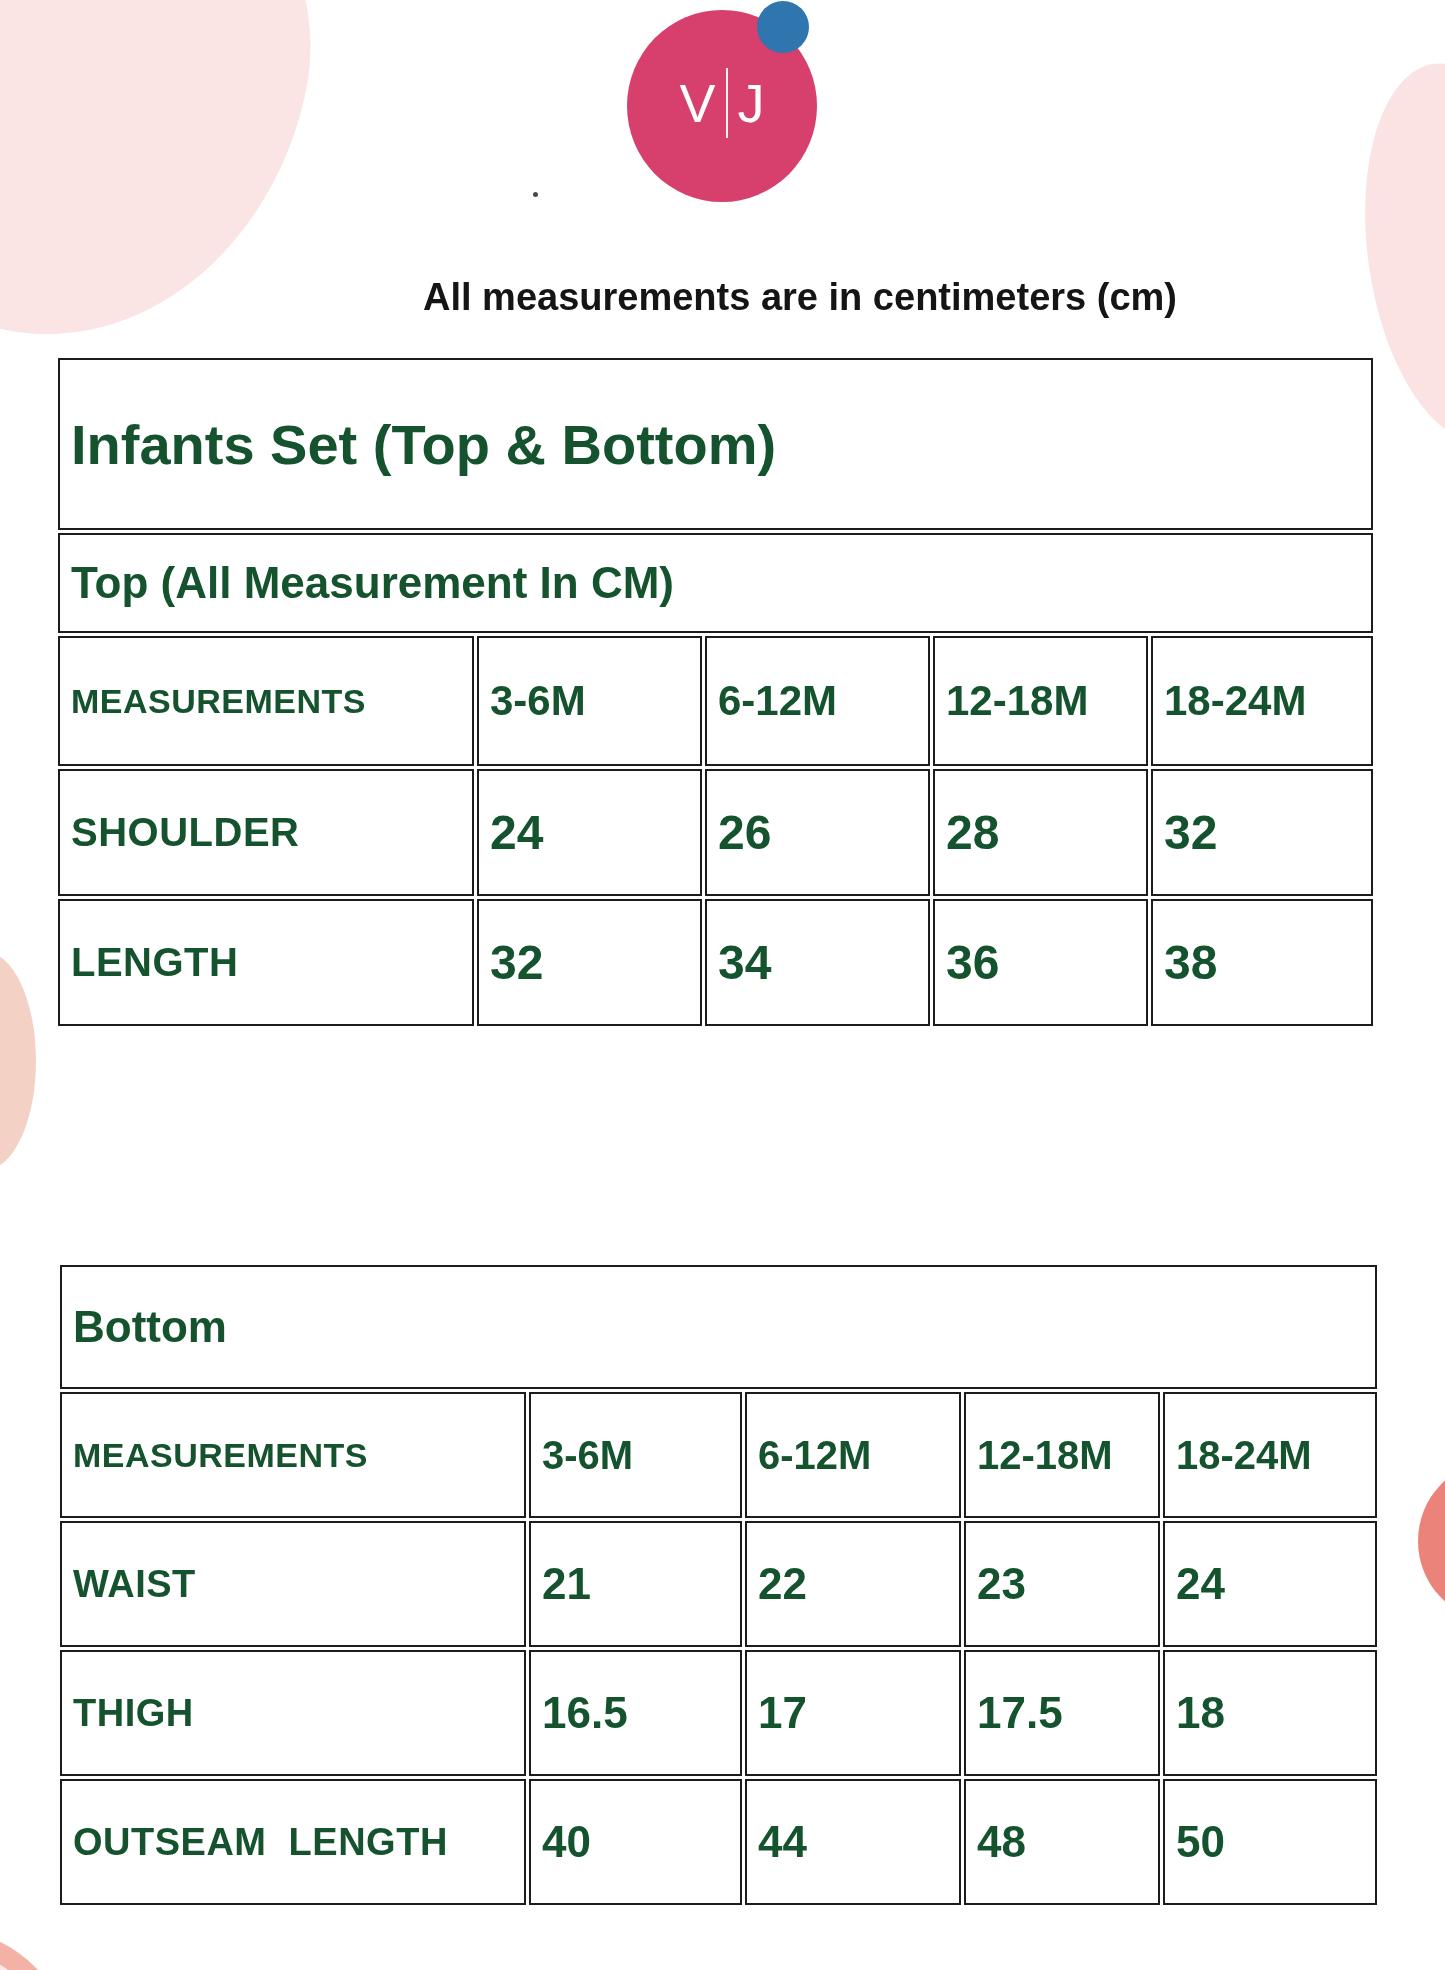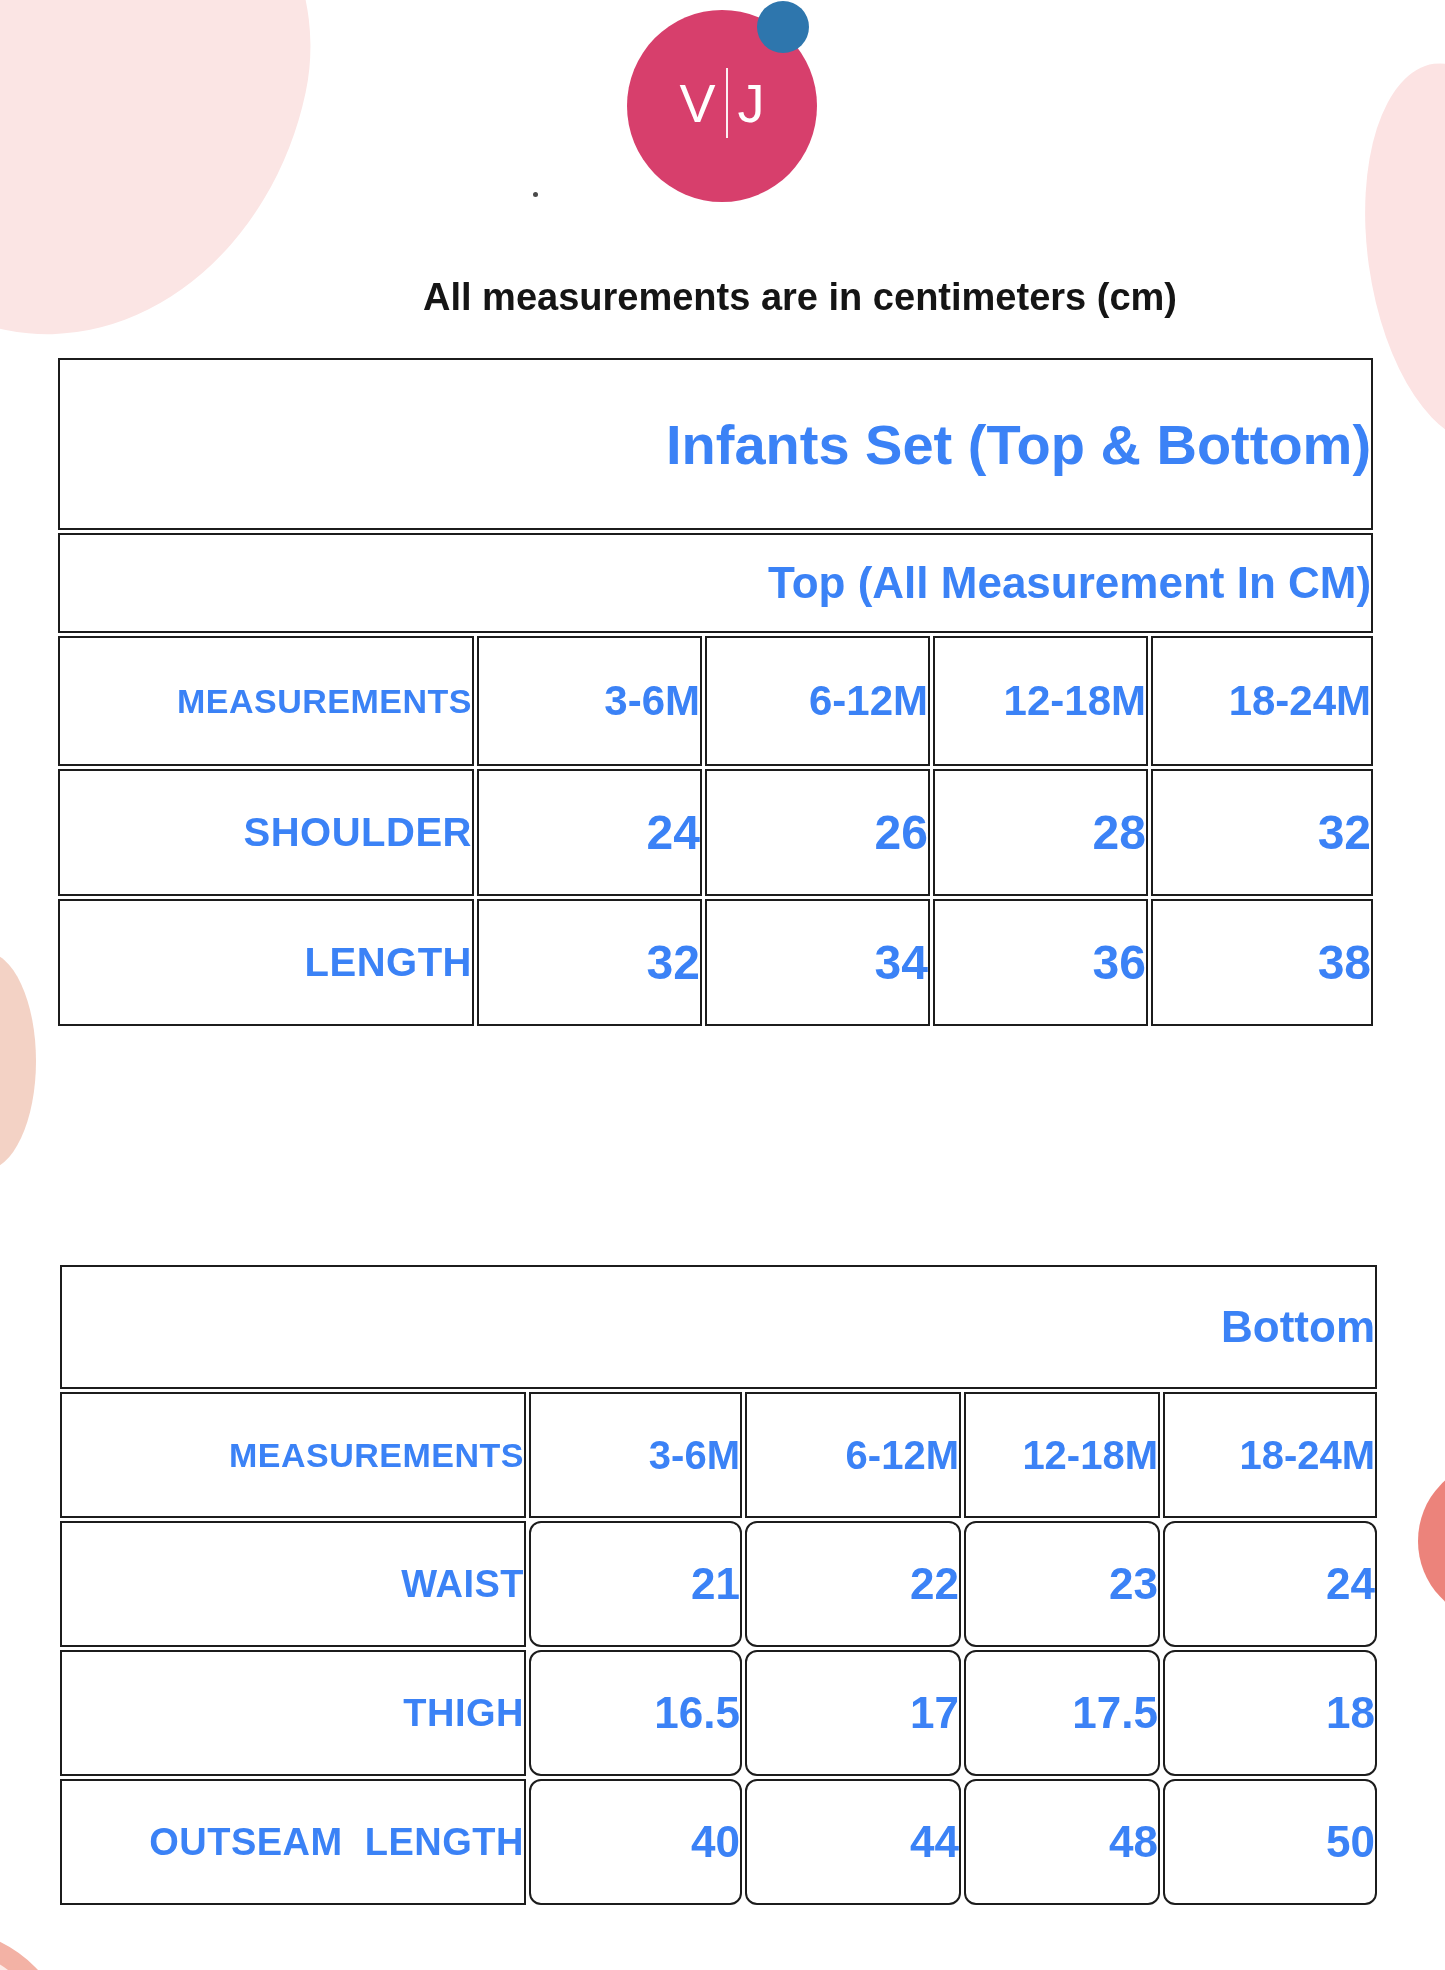--- a/index.html
+++ b/index.html
@@ -72,38 +72,38 @@
   }
   
   table.size-table{
     position:absolute;z-index:2;
     border-collapse:separate;border-spacing:3px;
     table-layout:fixed;
   }
   table.size-table td{
     border:2px solid #1c1c1c;
     box-sizing:border-box;
-    text-align:right;vertical-align:middle;
+    text-align:left;vertical-align:middle;
     background:#ffffff;
-    padding:0;
-    font-weight:700;color:#3b82f6;
+    padding:11px;
+    font-weight:700;color:#14532d;
     white-space:pre;
     overflow:hidden;
   }
   td.gray{background:#d8d8d8;}
   td.pink{background:#fae4e1;margin-top:30px;}
   .row-title{font-size:56px;letter-spacing:0px;}
   .row-section{font-size:44px;}
   .th-measure{font-size:34px;letter-spacing:0.5px;}
   .th-size{font-size:42px;}
   .t1 .cell-label{font-size:40px;letter-spacing:0.5px;}
   .t1 .cell-value{font-size:48px;}
   .t2 .th-size{font-size:40px;}
   .t2 .cell-label{font-size:38px;letter-spacing:0.5px;}
-  .t2 .cell-value{font-size:44px;border-radius:12px;}
+  .t2 .cell-value{font-size:44px;}
 </style>
 </head>
 <body>
 
 <div class="page">
 
   <div class="blob blob-top-left"></div>
   <div class="blob blob-top-right"></div>
   <div class="blob blob-left-peach"></div>
   <div class="blob blob-right-salmon"></div>

